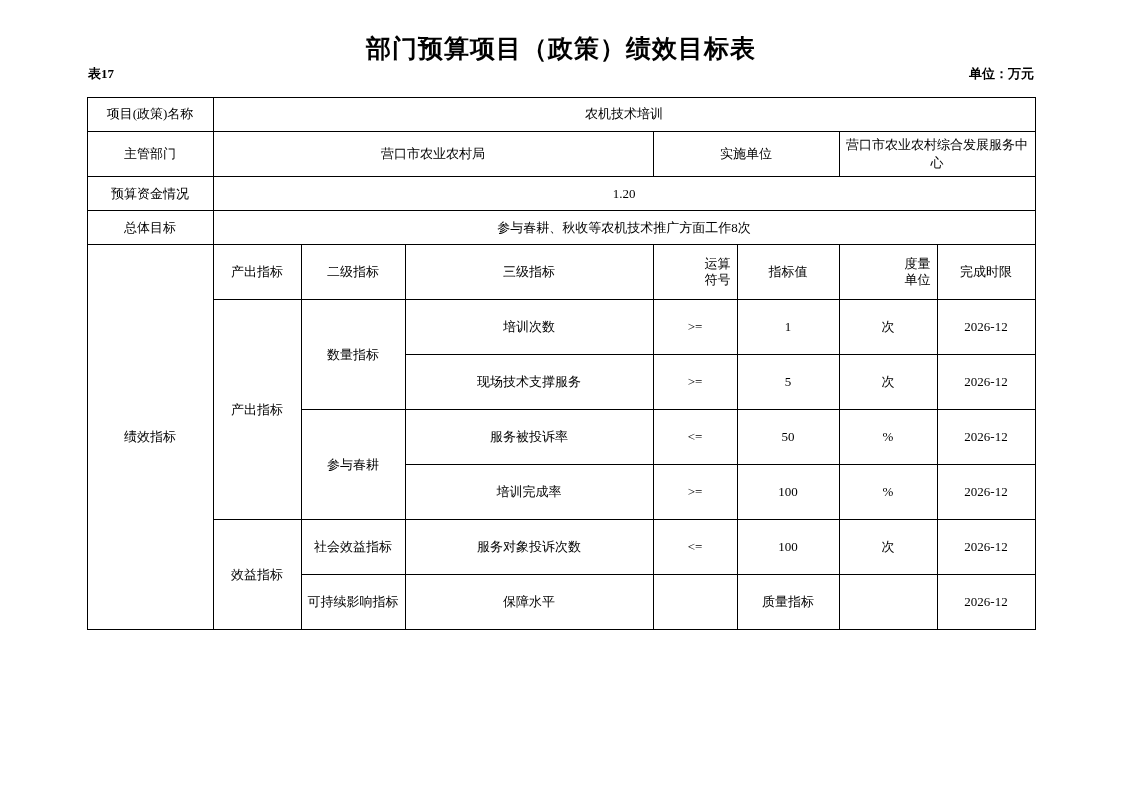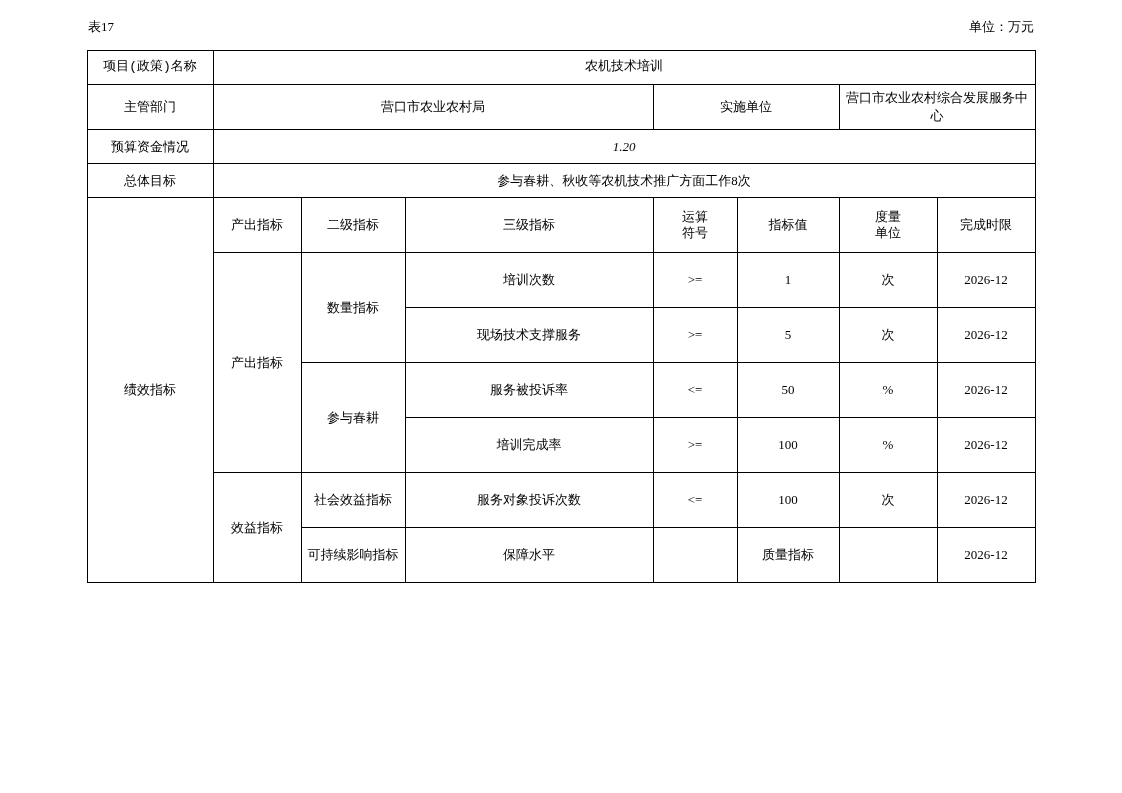--- a/index.html
+++ b/index.html
@@ -24,24 +24,24 @@
   .doc-title {
     text-align: center;
     font-size: 25px;
     font-weight: bold;
     letter-spacing: 1px;
     margin-top: 32px;
     font-family: "Liberation Sans", "DejaVu Sans", sans-serif;
   }
   .meta-row {
     position: relative;
-    margin-top: 18px;
     height: 20px;
     padding: 0 88px;
     font-size: 13px;
+    font-weight: bold;
   }
   .meta-left {
     position: absolute;
     left: 88px;
     top: 0;
   }
   .meta-right {
     position: absolute;
     right: 88px;
     top: 0;
@@ -60,41 +60,42 @@
     padding: 4px 6px;
     line-height: 1.4;
   }
   td.left {
     text-align: left;
     padding-left: 8px;
   }
   td.right {
     text-align: right;
     padding-right: 10px;
-    font-style: italic;
-  }
-  .r-top { height: 34px; font-family: Liberation Mono, monospace; }
+  }
+  .r-top { height: 34px; }
   .r-mid { height: 34px; }
   .r-fund { height: 34px; }
   .r-goal { height: 34px; }
   .r-head td { height: 46px; }
   .r-data td { height: 46px; }
   .two-line {
     line-height: 1.25;
+    text-align: right;
   }
   .vert-label {
     font-size: 13px;
     margin-left: 20px;
   }
 </style>
 </head>
 <body>
 
 <div class="page">
 
+  <div class="doc-title">部门预算项目（政策）绩效目标表</div>
 
   <div class="meta-row">
     <span class="meta-left">表17</span>
     <span class="meta-right">单位：万元</span>
   </div>
 
   <table class="grid">
     <colgroup>
       <col style="width:126px">
       <col style="width:88px">

